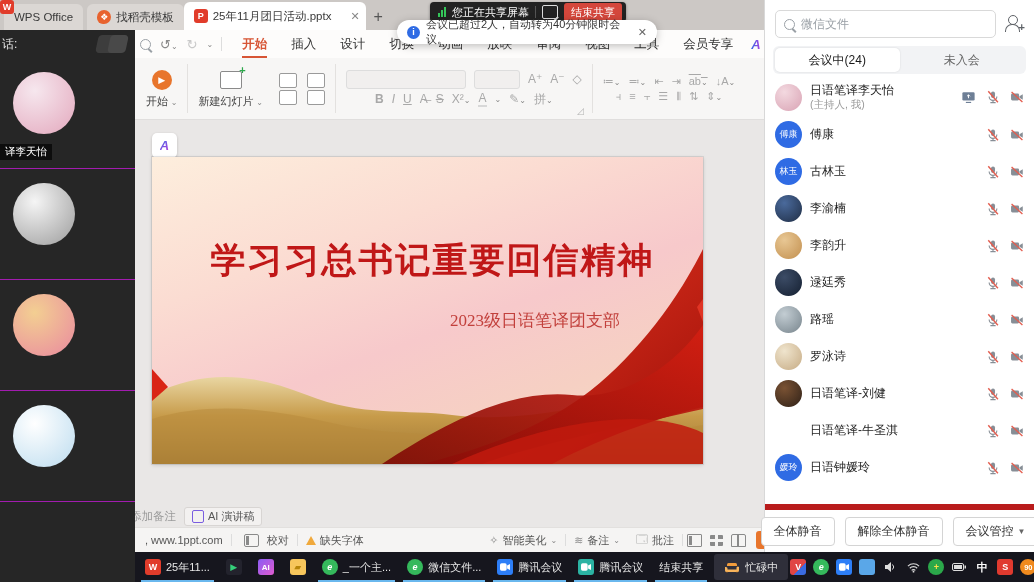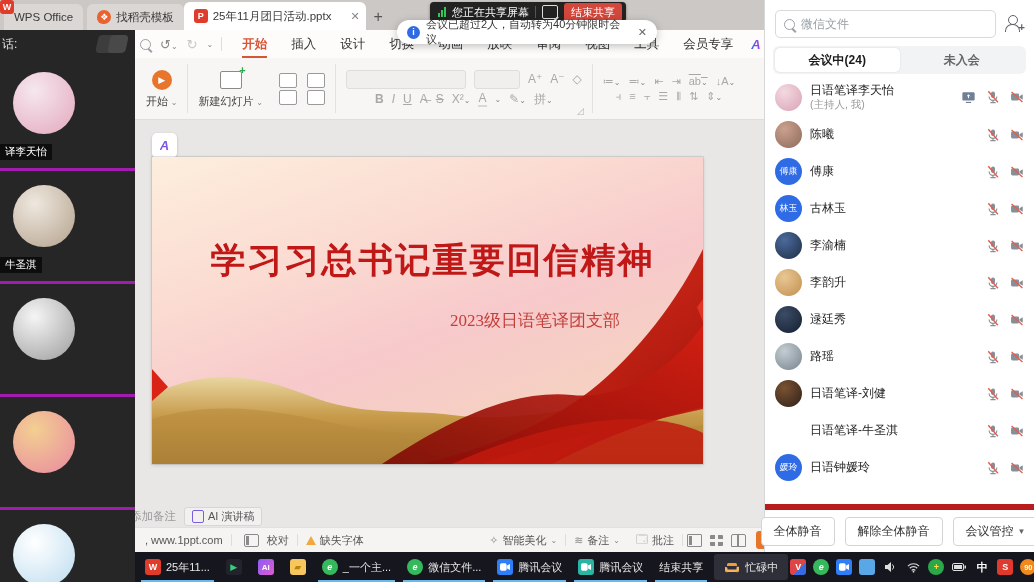--- a/index.html
+++ b/index.html
@@ -114,39 +114,39 @@
   .vic.book:after{content:"";position:absolute;left:5px;top:-1px;bottom:-1px;width:1.5px;background:#8a8a8a;}
   .orange-sliver{width:8px;height:18px;background:#e8752c;border-radius:3px 0 0 3px;margin-left:6px;}
 
   
   .vside{position:absolute;left:0;top:30px;width:135px;height:552px;background:#262626;z-index:50;overflow:hidden;}
   .vhead{height:28px;display:flex;align-items:center;color:#e8e8e8;font-size:12px;padding-left:2px;position:relative;}
   .ghostlogo{position:absolute;right:4px;top:2px;width:34px;height:24px;opacity:.35;}
   .ghostlogo i{position:absolute;border-radius:4px;background:#6a6a6a;width:18px;height:18px;top:3px;}
   .ghostlogo i:first-child{left:0;transform:skewX(-12deg);}
   .ghostlogo i:last-child{left:12px;background:#8a8a8a;transform:skewX(-12deg);}
-  .vtile{height:110px;border-bottom:3px solid #a21caf;position:relative;}
+  .vtile{height:110px;border-bottom:1px solid #a21caf;position:relative;}
   .vavatar{position:absolute;left:13px;top:14px;width:62px;height:62px;border-radius:50%;}
   .vlabel{position:absolute;left:0;bottom:8px;background:rgba(0,0,0,.65);color:#fff;font-size:10.5px;
           padding:1px 5px;white-space:nowrap;max-width:120px;overflow:hidden;}
   .vlabel:empty{display:none;}
 
   
   .panel{position:absolute;left:764px;top:0;width:270px;height:552px;background:#fff;z-index:40;
          border-left:1px solid #d8d8d8;box-sizing:border-box;}
   .srow{display:flex;align-items:center;gap:8px;padding:10px 10px 6px 10px;}
   .searchbox{flex:1;height:26px;border:1px solid #d9d9d9;border-radius:5px;display:flex;align-items:center;
              gap:6px;padding:0 8px;color:#9aa0a6;font-size:12px;}
   .mag{width:9px;height:9px;border:1.5px solid #9aa0a6;border-radius:50%;position:relative;flex:0 0 auto;}
   .mag:after{content:"";position:absolute;left:8px;top:8px;width:5px;height:1.5px;background:#9aa0a6;transform:rotate(45deg);transform-origin:0 0;}
   .addp{width:20px;height:20px;position:relative;}
   .addp .hd{position:absolute;left:4px;top:1px;width:8px;height:8px;border:1.5px solid #5f6368;border-radius:50%;}
   .addp .bd{position:absolute;left:1px;top:10px;width:13px;height:7px;border:1.5px solid #5f6368;border-bottom:none;border-radius:7px 7px 0 0;}
   .addp .pl{position:absolute;right:-1px;top:7px;color:#5f6368;font-size:11px;font-weight:bold;}
-  .ptabs{margin:2px 8px 4px 8px;background:#f2f3f5;border-radius:6px;display:flex;padding:2px;height:24px;font-weight:bold;}
+  .ptabs{margin:2px 8px 4px 8px;background:#f2f3f5;border-radius:6px;display:flex;padding:2px;height:24px;}
   .ptab{flex:1;display:flex;align-items:center;justify-content:center;font-size:12px;color:#666;border-radius:5px;}
   .ptab.active{background:#fff;color:#1a1a1a;box-shadow:0 0 2px rgba(0,0,0,.12);}
   .plist{height:438px;overflow:hidden;}
   .prow{display:flex;align-items:center;padding:5px 10px;gap:8px;}
   .pavatar{width:27px;height:27px;border-radius:50%;flex:0 0 auto;display:flex;align-items:center;justify-content:center;
            color:#fff;font-size:9px;letter-spacing:0;}
   .pnames{display:flex;flex-direction:column;line-height:1.25;min-width:0;}
   .pname{font-size:12px;color:#1f1f1f;white-space:nowrap;}
   .psub{font-size:10.5px;color:#999;}
   .psub:empty{display:none;}
@@ -391,24 +391,20 @@
           <i></i>
           <i></i>
         </span>
     </div>
     <div>
   <div class="vtile">
     <span class="vavatar" style="background: radial-gradient(circle at 35% 30%, rgb(246, 231, 238), rgb(227, 168, 189));"></span>
     <span class="vlabel">译李天怡</span>
   </div>
 
-  <div class="vtile">
-    <span class="vavatar" style="background: radial-gradient(circle at 35% 30%, rgb(239, 232, 223), rgb(179, 161, 140));"></span>
-    <span class="vlabel">牛圣淇</span>
-  </div>
 
   <div class="vtile">
     <span class="vavatar" style="background: radial-gradient(circle at 35% 30%, rgb(245, 245, 245), rgb(156, 156, 156));"></span>
 
   </div>
 
   <div class="vtile">
     <span class="vavatar" style="background: radial-gradient(circle at 35% 30%, rgb(243, 207, 146), rgb(233, 137, 159));"></span>
 
   </div>
@@ -461,44 +457,20 @@
       <span class="pic">
               <svg width="14" height="14" viewBox="0 0 16 16">
                 <rect x="1.2" y="4" width="9.2" height="8" rx="1.6" fill="#878e96"></rect>
                 <path d="M10.8 7.2l3.8-2.4v6.4l-3.8-2.4z" fill="#878e96"></path>
                 <path d="M1.8 2.4l12.4 11.2" stroke="#e35d4f" stroke-width="1.6" fill="none"></path>
               </svg>
             </span>
     </span>
   </div>
 
-  <div class="prow">
-    <span class="pavatar" style="background: radial-gradient(circle at 35% 30%, rgb(202, 161, 142), rgb(142, 106, 90));"></span>
-    <span class="pnames">
-      <span class="pname">陈曦</span>
-
-    </span>
-    <span class="picons">
-
-      <span class="pic">
-              <svg width="14" height="14" viewBox="0 0 16 16">
-                <rect x="5.7" y="1.6" width="4.6" height="7.6" rx="2.3" fill="#878e96"></rect>
-                <path d="M3.6 7.5a4.4 4.4 0 0 0 8.8 0M8 12.2v2M5 14.4h6" stroke="#878e96" stroke-width="1.3" fill="none"></path>
-                <path d="M2.6 1.4l11 12.6" stroke="#e35d4f" stroke-width="1.6"></path>
-              </svg>
-            </span>
-      <span class="pic">
-              <svg width="14" height="14" viewBox="0 0 16 16">
-                <rect x="1.2" y="4" width="9.2" height="8" rx="1.6" fill="#878e96"></rect>
-                <path d="M10.8 7.2l3.8-2.4v6.4l-3.8-2.4z" fill="#878e96"></path>
-                <path d="M1.8 2.4l12.4 11.2" stroke="#e35d4f" stroke-width="1.6" fill="none"></path>
-              </svg>
-            </span>
-    </span>
-  </div>
 
   <div class="prow">
     <span class="pavatar" style="background: rgb(47, 107, 228);">傅康</span>
     <span class="pnames">
       <span class="pname">傅康</span>
 
     </span>
     <span class="picons">
 
       <span class="pic">
@@ -636,20 +608,44 @@
       <span class="pic">
               <svg width="14" height="14" viewBox="0 0 16 16">
                 <rect x="1.2" y="4" width="9.2" height="8" rx="1.6" fill="#878e96"></rect>
                 <path d="M10.8 7.2l3.8-2.4v6.4l-3.8-2.4z" fill="#878e96"></path>
                 <path d="M1.8 2.4l12.4 11.2" stroke="#e35d4f" stroke-width="1.6" fill="none"></path>
               </svg>
             </span>
     </span>
   </div>
 
+  <div class="prow">
+    <span class="pavatar" style="background: radial-gradient(circle at 35% 30%, rgb(239, 228, 205), rgb(198, 171, 132));"></span>
+    <span class="pnames">
+      <span class="pname">罗泳诗</span>
+
+    </span>
+    <span class="picons">
+
+      <span class="pic">
+              <svg width="14" height="14" viewBox="0 0 16 16">
+                <rect x="5.7" y="1.6" width="4.6" height="7.6" rx="2.3" fill="#878e96"></rect>
+                <path d="M3.6 7.5a4.4 4.4 0 0 0 8.8 0M8 12.2v2M5 14.4h6" stroke="#878e96" stroke-width="1.3" fill="none"></path>
+                <path d="M2.6 1.4l11 12.6" stroke="#e35d4f" stroke-width="1.6"></path>
+              </svg>
+            </span>
+      <span class="pic">
+              <svg width="14" height="14" viewBox="0 0 16 16">
+                <rect x="1.2" y="4" width="9.2" height="8" rx="1.6" fill="#878e96"></rect>
+                <path d="M10.8 7.2l3.8-2.4v6.4l-3.8-2.4z" fill="#878e96"></path>
+                <path d="M1.8 2.4l12.4 11.2" stroke="#e35d4f" stroke-width="1.6" fill="none"></path>
+              </svg>
+            </span>
+    </span>
+  </div>
 
   <div class="prow">
     <span class="pavatar" style="background: radial-gradient(circle at 35% 30%, rgb(122, 82, 51), rgb(46, 32, 23));"></span>
     <span class="pnames">
       <span class="pname">日语笔译-刘健</span>
 
     </span>
     <span class="picons">
 
       <span class="pic">

